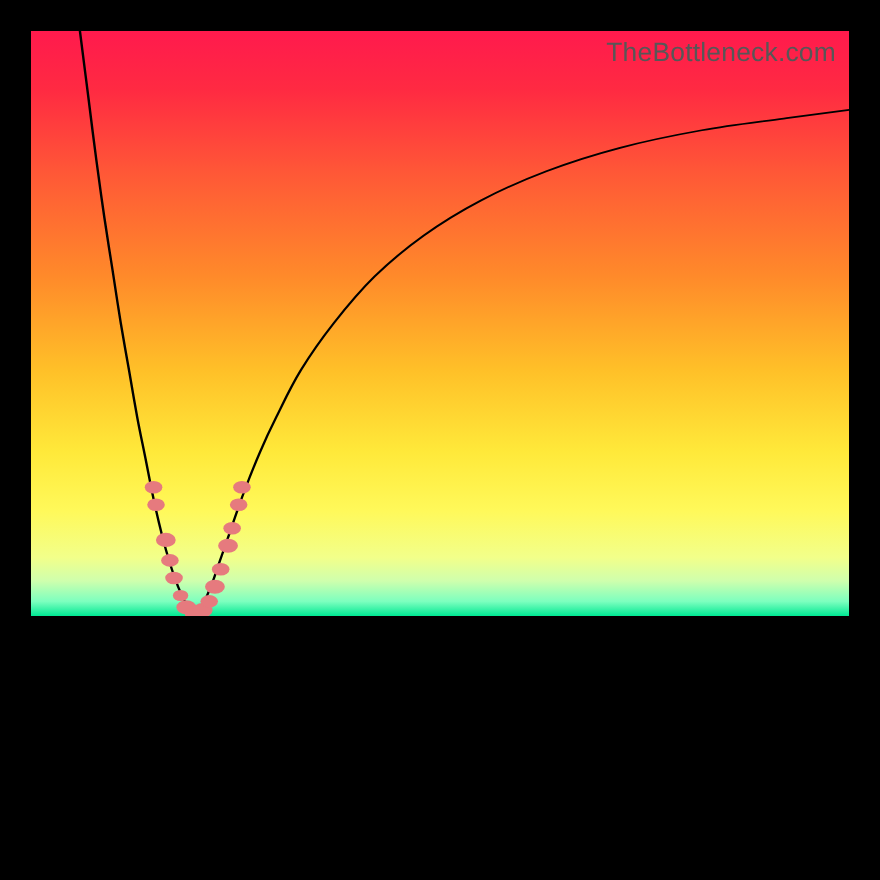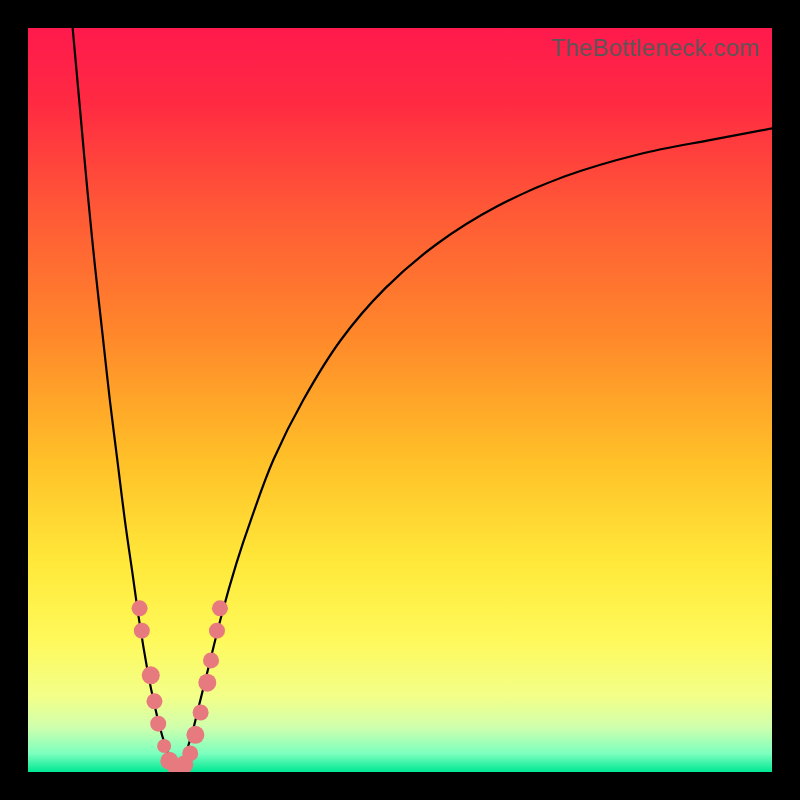--- a/index.html
+++ b/index.html
@@ -17,21 +17,21 @@
     top: 0;
     width: 800px;
     height: 800px;
     background: #000;
   }
   .plot {
     position: absolute;
     left: 28px;
     top: 28px;
     width: 744px;
-    height: 744px;
+    height: 532px;
     overflow: hidden;
   }
   .gradient {
     position: absolute;
     left: 0;
     top: 0;
     width: 100%;
     height: 100%;
   }
   .watermark {

